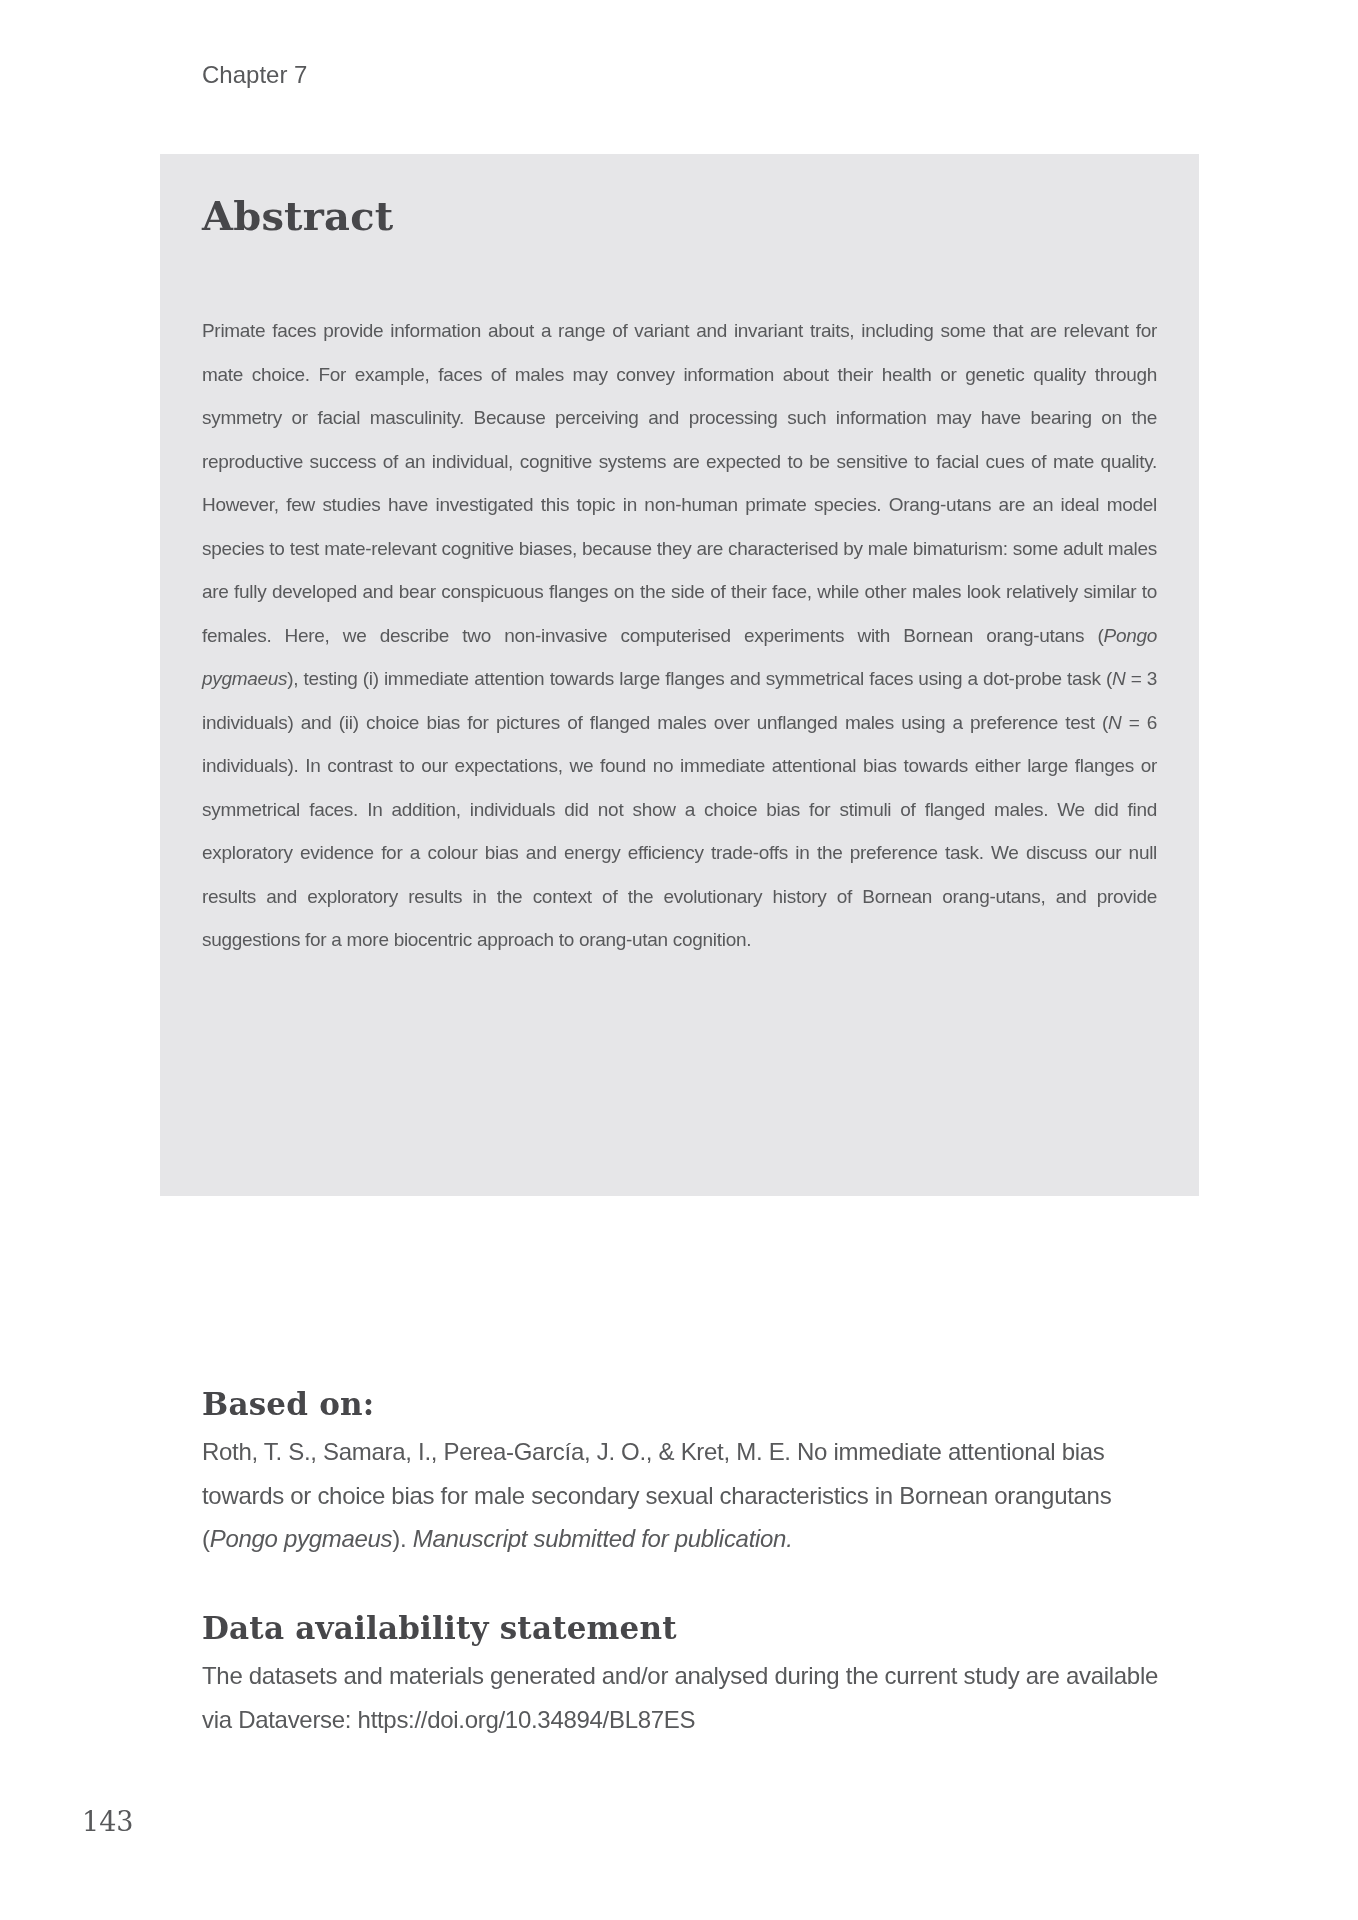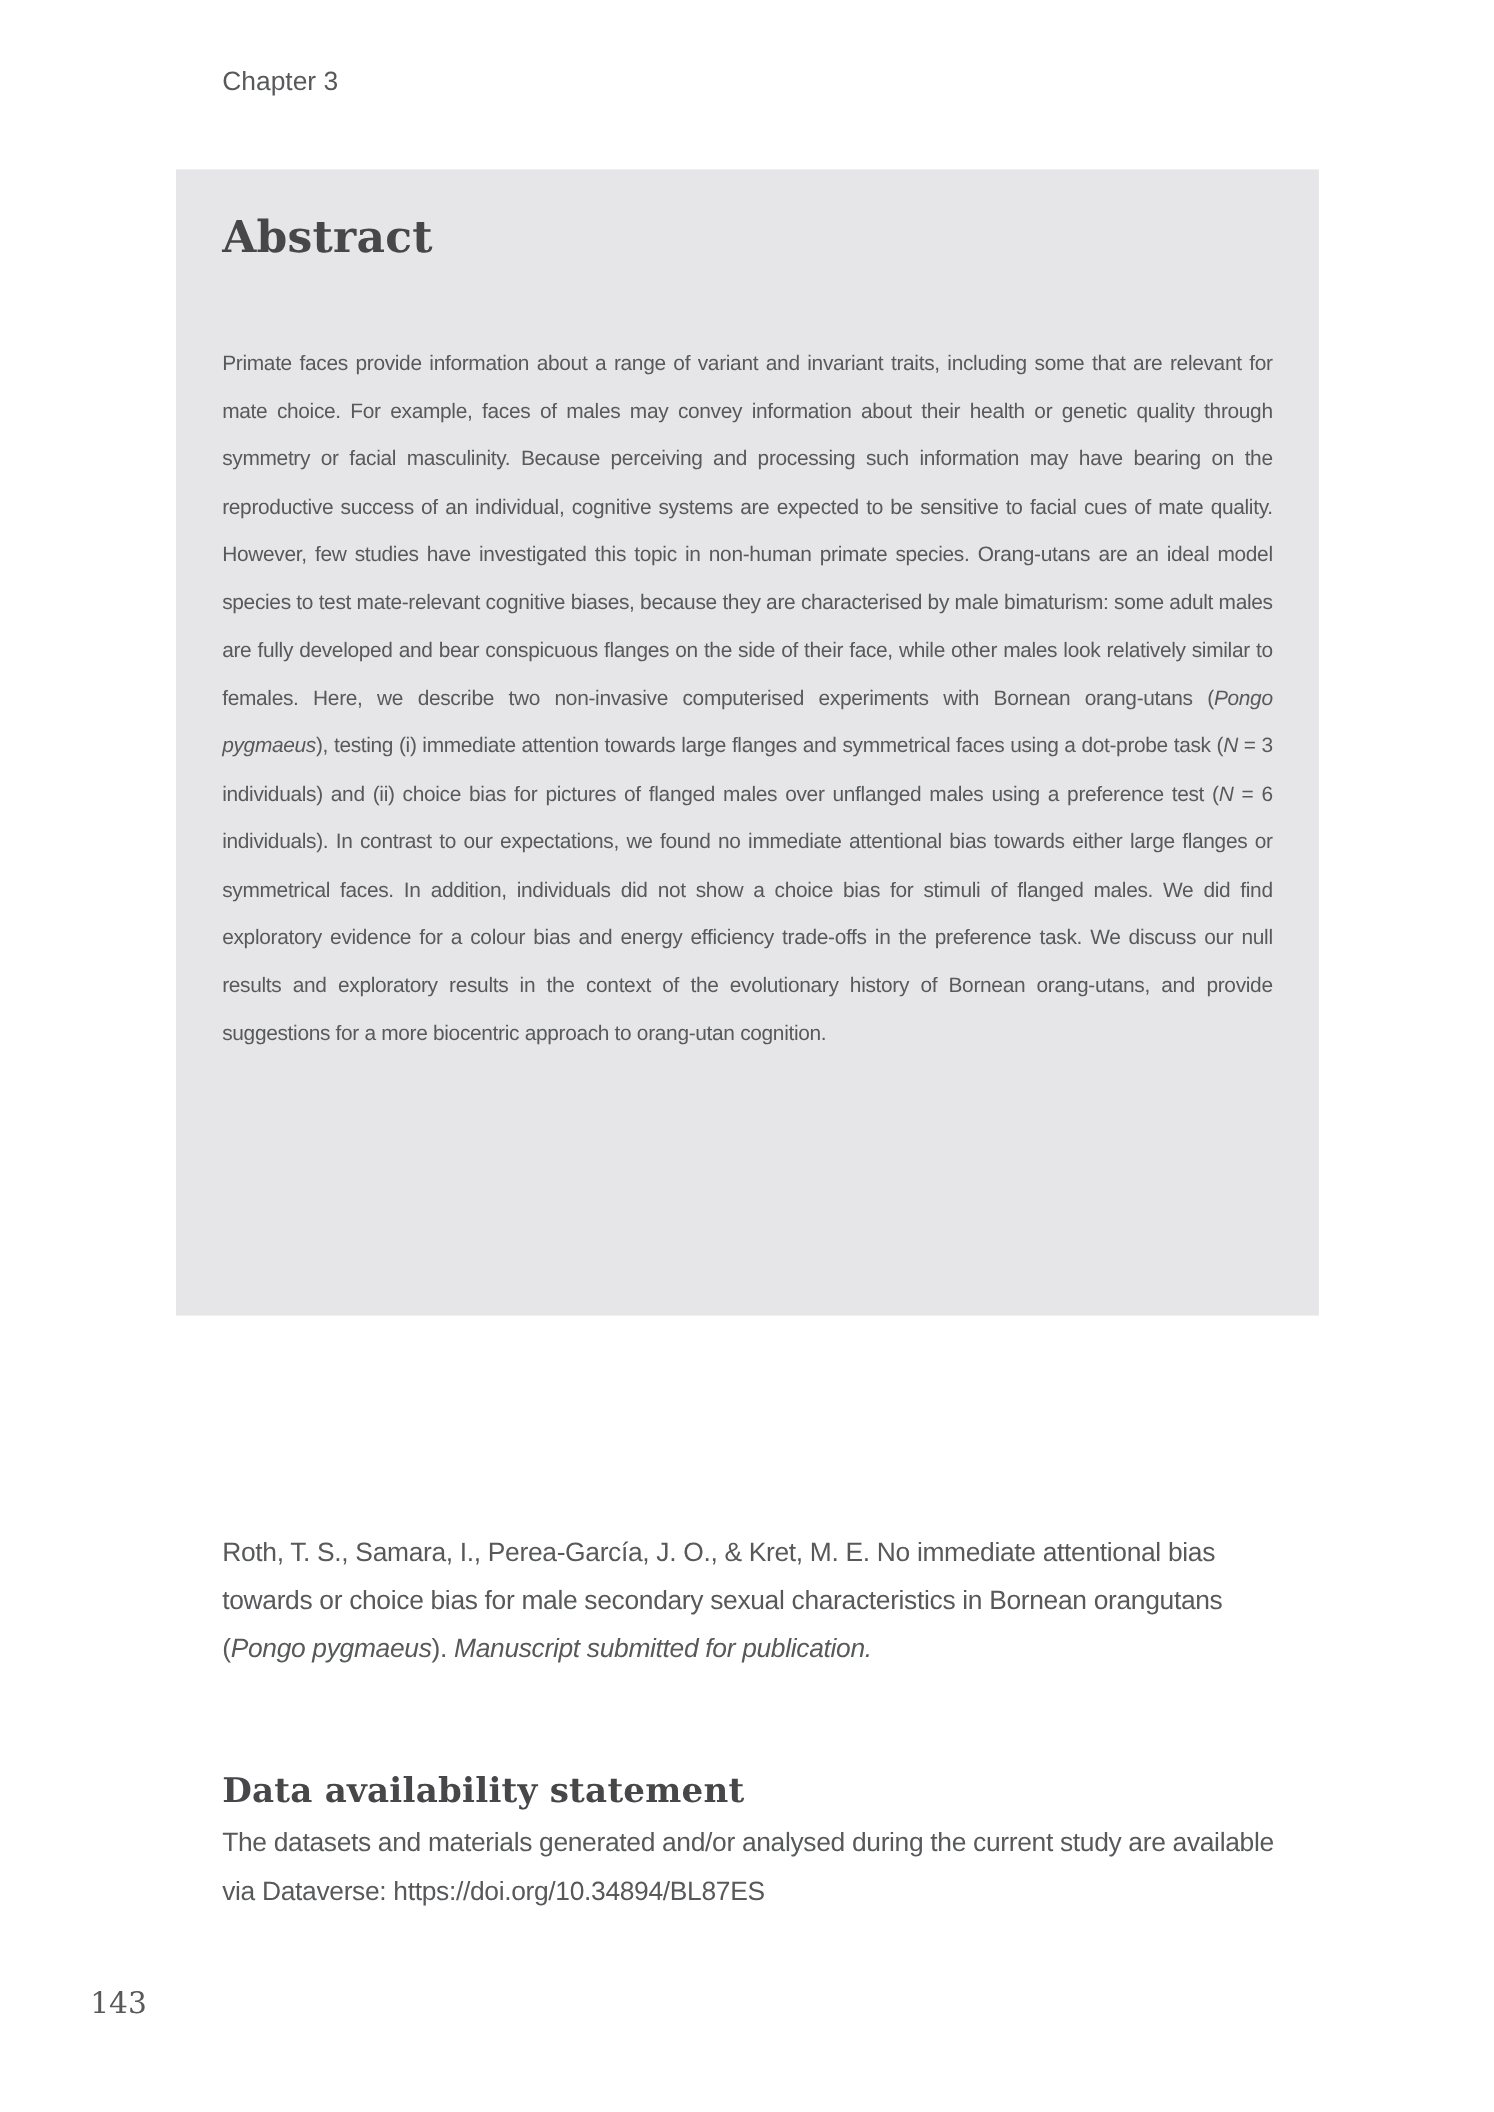--- a/index.html
+++ b/index.html
@@ -53,28 +53,29 @@
     position:absolute;left:82px;top:1806px;
     font-family:"DejaVu Serif","Liberation Serif",serif;
     font-size:27px;line-height:32px;color:var(--body-text);
   }
 </style>
 </head>
 <body>
 
 <div>
 
-  <div class="chapter-label">Chapter 3</div>
+  <div class="chapter-label">Chapter 7</div>
 
   <section class="abstract-box">
     <h1 class="abstract-title">Abstract</h1>
     <p class="abstract-body"><span>Primate faces provide information about a range of variant and invariant traits, including some that are relevant for mate choice. For example, faces of males may convey information about their health or genetic quality through symmetry or facial masculinity. Because perceiving and processing such information may have bearing on the reproductive success of an individual, cognitive systems are expected to be sensitive to facial cues of mate quality. However, few studies have investigated this topic in non-human primate species. Orang-utans are an ideal model species to test mate-relevant cognitive biases, because they are characterised by male bimaturism: some adult males are fully developed and bear conspicuous flanges on the side of their face, while other males look relatively similar to females. Here, we describe two non-invasive computerised experiments with Bornean orang-utans (</span><i>Pongo pygmaeus</i><span>), testing (i) immediate attention towards large flanges and symmetrical faces using a dot-probe task (</span><i>N</i><span> = 3 individuals) and (ii) choice bias for pictures of flanged males over unflanged males using a preference test (</span><i>N</i><span> = 6 individuals). In contrast to our expectations, we found no immediate attentional bias towards either large flanges or symmetrical faces. In addition, individuals did not show a choice bias for stimuli of flanged males. We did find exploratory evidence for a colour bias and energy efficiency trade-offs in the preference task. We discuss our null results and exploratory results in the context of the evolutionary history of Bornean orang-utans, and provide suggestions for a more biocentric approach to orang-utan cognition.</span></p>
   </section>
 
   <section class="text-section section-based">
+    <h2 class="section-title">Based on:</h2>
     <p class="section-body"><span>Roth, T. S., Samara, I., Perea-García, J. O., &amp; Kret, M. E. No immediate attentional bias towards or choice bias for male secondary sexual characteristics in Bornean orangutans (</span><i>Pongo pygmaeus</i><span>). </span><i>Manuscript submitted for publication.</i></p>
   </section>
 
   <section class="text-section section-data">
     <h2 class="section-title">Data availability statement</h2>
     <p class="section-body"><span>The datasets and materials generated and/or analysed during the current study are available via Dataverse: </span><span class="doi">https://doi.org/10.34894/BL87ES</span></p>
   </section>
 
   <div class="page-number">143</div>
 

